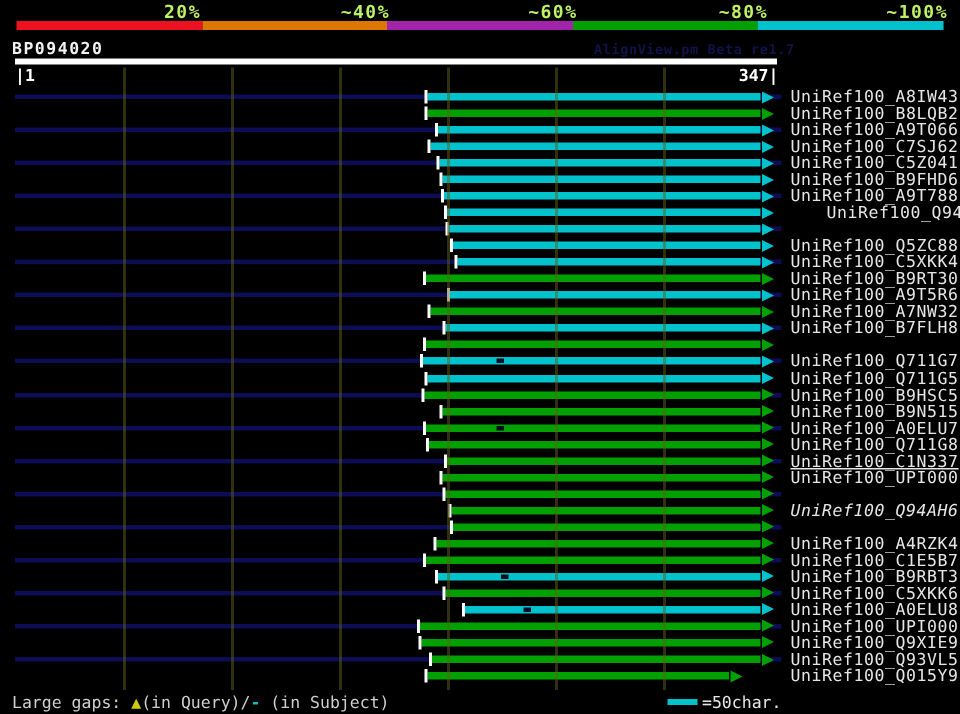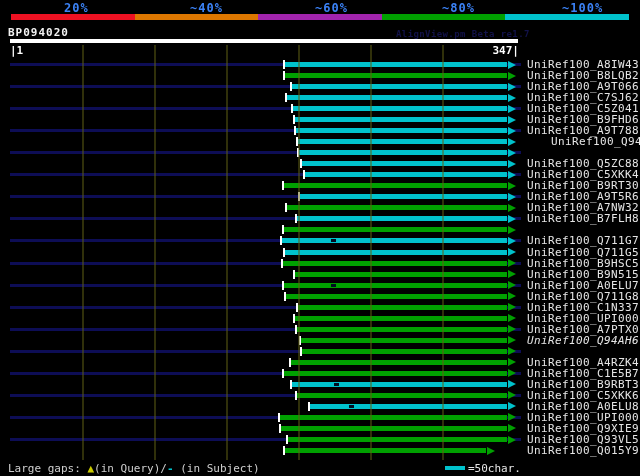--- a/index.html
+++ b/index.html
@@ -1,21 +1,21 @@
 <!DOCTYPE html>
 <html><head>
 <meta charset="utf-8">
 <style>
   html,body{margin:0;padding:0;background:#000;}
   .screen{position:relative;width:640px;height:476px;background:#000;overflow:hidden;
           font-family:"DejaVu Sans Mono", monospace;}
   .abs{position:absolute;}
   .legend-seg{position:absolute;top:14px;height:6px;}
   .legend-label{position:absolute;top:1px;height:12px;font-size:12px;font-weight:bold;
-                color:#3b82f6;text-align:left;letter-spacing:1px;}
+                color:#bef264;text-align:right;letter-spacing:1px;}
   .title{position:absolute;left:8px;top:26px;font-size:11px;font-weight:bold;color:#f2f2f2;letter-spacing:1px;}
   .watermark{position:absolute;left:396px;top:29px;font-size:9px;font-weight:bold;letter-spacing:0.4px;}
   .scalebar{position:absolute;left:10px;top:39px;width:508px;height:4px;background:#fff;}
   .scale-num{position:absolute;top:44px;font-size:11px;font-weight:bold;color:#fff;}
   .plot{position:absolute;left:0;top:45px;width:640px;height:416px;}
   .grid{position:absolute;top:0;height:415px;width:2px;z-index:6;}
   .row-line{position:absolute;height:3px;z-index:1;}
   .bar{position:absolute;height:5px;z-index:2;}
   .tick{position:absolute;width:2px;height:9px;background:#fff;z-index:4;}
   .gapmark{position:absolute;width:5px;height:3px;z-index:5;}
@@ -156,30 +156,29 @@
       <div class="gapmark" style="left: 331px; top: 238.6px; background: rgb(0, 13, 32);"></div>
       <div class="hit-label" style="top: 234.6px;">UniRef100_A0ELU7</div>
       <div class="bar" title="UniRef100_Q711G8" style="left: 286px; width: 221px; top: 248.63px; background: rgb(0, 160, 0);"></div>
       <div class="tick" style="left: 284px; top: 246.63px;"></div>
       <div class="arrow" style="left: 508px; top: 247.13px; border-left: 8px solid rgb(0, 160, 0);"></div>
       <div class="hit-label" style="top: 245.63px;">UniRef100_Q711G8</div>
       <div class="row-line" style="left: 10px; width: 511px; top: 260.66px; background: rgb(13, 13, 85);"></div>
       <div class="bar" title="UniRef100_C1N337" style="left: 298px; width: 209px; top: 259.66px; background: rgb(0, 160, 0);"></div>
       <div class="tick" style="left: 296px; top: 257.66px;"></div>
       <div class="arrow" style="left: 508px; top: 258.16px; border-left: 8px solid rgb(0, 160, 0);"></div>
-      <div class="hit-label" style="top: 256.66px;">UniRef100_C1N337</div>
+      <div class="hit-label" style="top: 256.66px; text-decoration: underline;">UniRef100_C1N337</div>
       <div class="bar" title="UniRef100_UPI000.." style="left: 295px; width: 212px; top: 270.69px; background: rgb(0, 160, 0);"></div>
       <div class="tick" style="left: 293px; top: 268.69px;"></div>
       <div class="arrow" style="left: 508px; top: 269.19px; border-left: 8px solid rgb(0, 160, 0);"></div>
       <div class="hit-label" style="top: 267.69px;">UniRef100_UPI000..</div>
       <div class="row-line" style="left: 10px; width: 511px; top: 282.72px; background: rgb(13, 13, 85);"></div>
       <div class="bar" title="UniRef100_A7PTX0" style="left: 297px; width: 210px; top: 281.72px; background: rgb(0, 160, 0);"></div>
       <div class="tick" style="left: 295px; top: 279.72px;"></div>
       <div class="arrow" style="left: 508px; top: 280.22px; border-left: 8px solid rgb(0, 160, 0);"></div>
-      <div class="hit-label" style="top: 278.72px;">UniRef100_A7PTX0</div>
       <div class="bar" title="UniRef100_Q94AH6" style="left: 301px; width: 206px; top: 292.75px; background: rgb(0, 160, 0);"></div>
       <div class="tick" style="left: 299px; top: 290.75px;"></div>
       <div class="arrow" style="left: 508px; top: 291.25px; border-left: 8px solid rgb(0, 160, 0);"></div>
       <div class="hit-label" style="top: 289.75px; font-style: italic;">UniRef100_Q94AH6</div>
       <div class="row-line" style="left: 10px; width: 511px; top: 304.78px; background: rgb(13, 13, 85);"></div>
       <div class="bar" title="UniRef100_A9NR74" style="left: 302px; width: 205px; top: 303.78px; background: rgb(0, 160, 0);"></div>
       <div class="tick" style="left: 300px; top: 301.78px;"></div>
       <div class="arrow" style="left: 508px; top: 302.28px; border-left: 8px solid rgb(0, 160, 0);"></div>
       <div class="bar" title="UniRef100_A4RZK4" style="left: 291px; width: 216px; top: 314.81px; background: rgb(0, 160, 0);"></div>
       <div class="tick" style="left: 289px; top: 312.81px;"></div>

